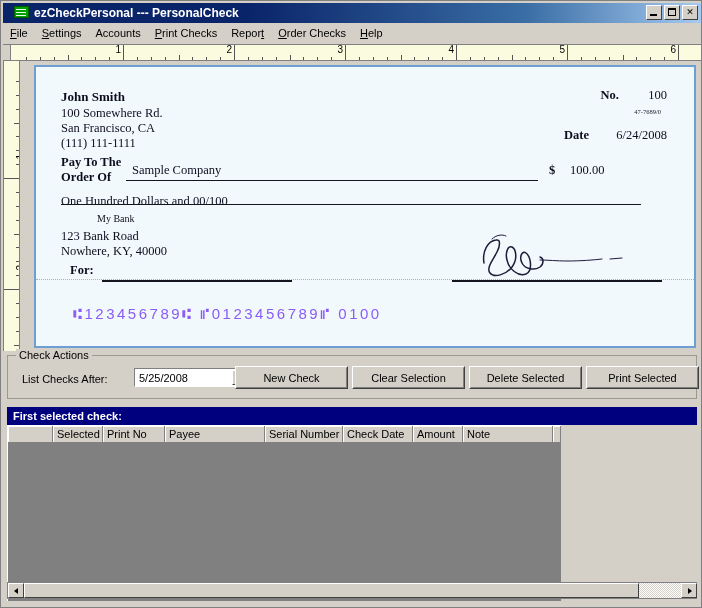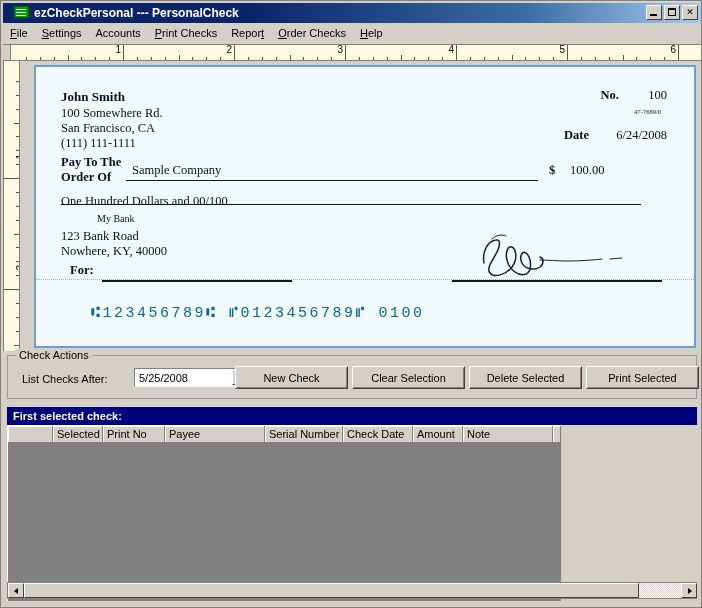--- a/index.html
+++ b/index.html
@@ -301,25 +301,25 @@
   .ck-sigline {
     position: absolute; left: 416px; top: 213px;
     width: 210px; height: 0;
     border-top: 2px solid #15151f;
   }
   .ck-sig {
     position: absolute; left: 440px; top: 160px;
     width: 180px; height: 56px;
   }
   .ck-micr {
-    position: absolute; left: 55px; top: 238px;
-    font-family: Liberation Mono, monospace;
+    position: absolute; left: 37px; top: 238px;
+    font-family: Liberation Sans, sans-serif;
     font-size: 15px;
     letter-spacing: 2.5px;
-    color: #0369a1;
+    color: #8b5cf6;
     white-space: pre;
   }
 
   
   .actions {
     position: absolute;
     left: 6px; top: 354px;
     width: 690px; height: 44px;
     border: 1px solid #9a9a92;
     box-sizing: border-box;

